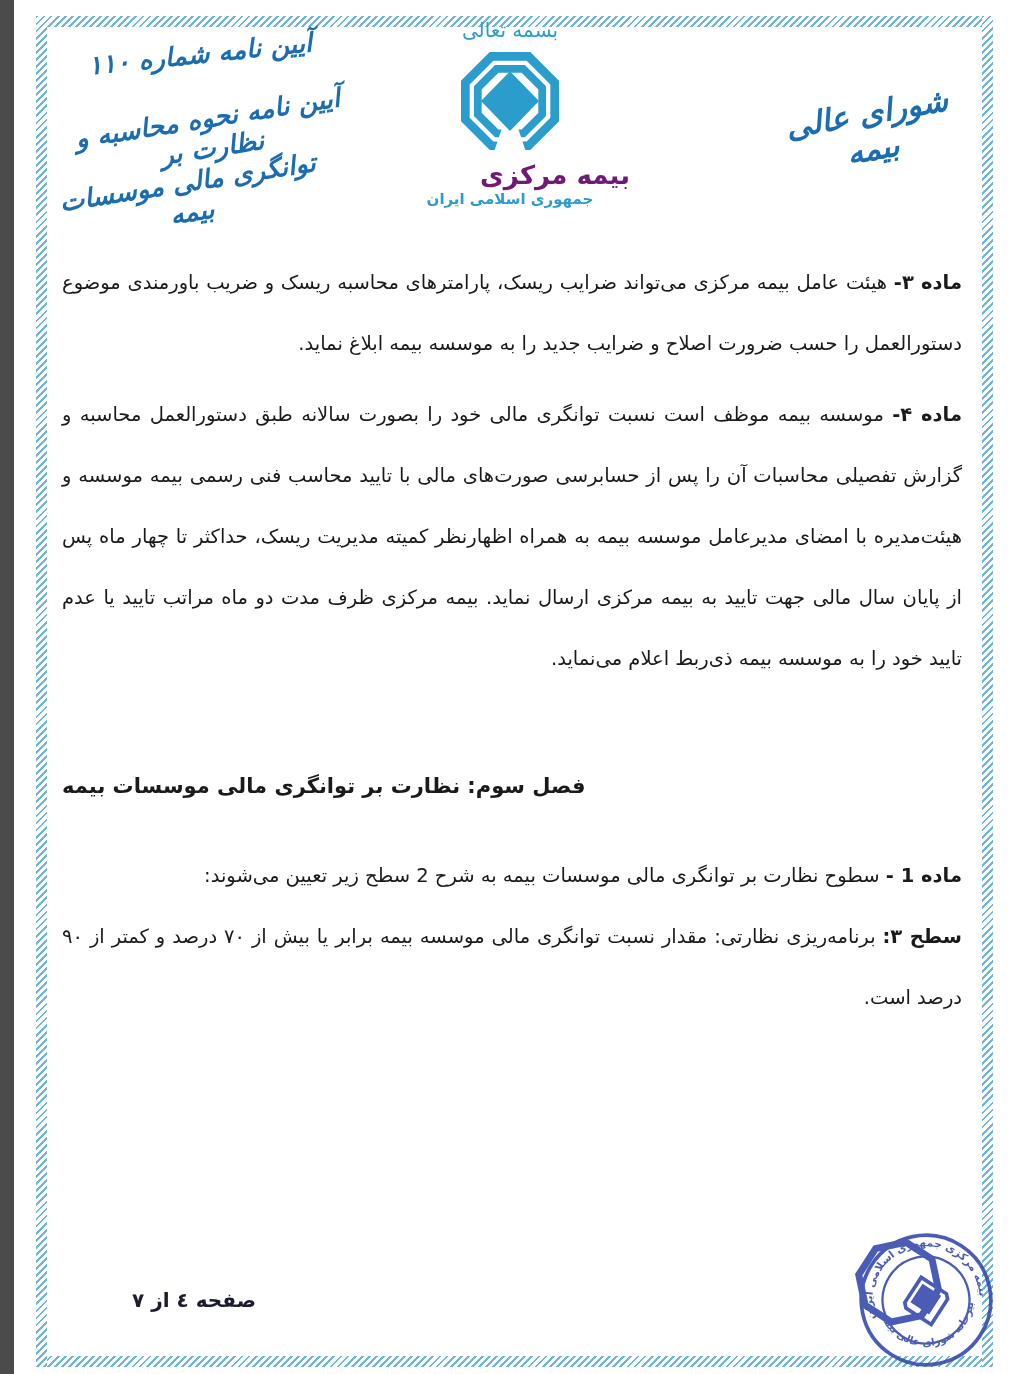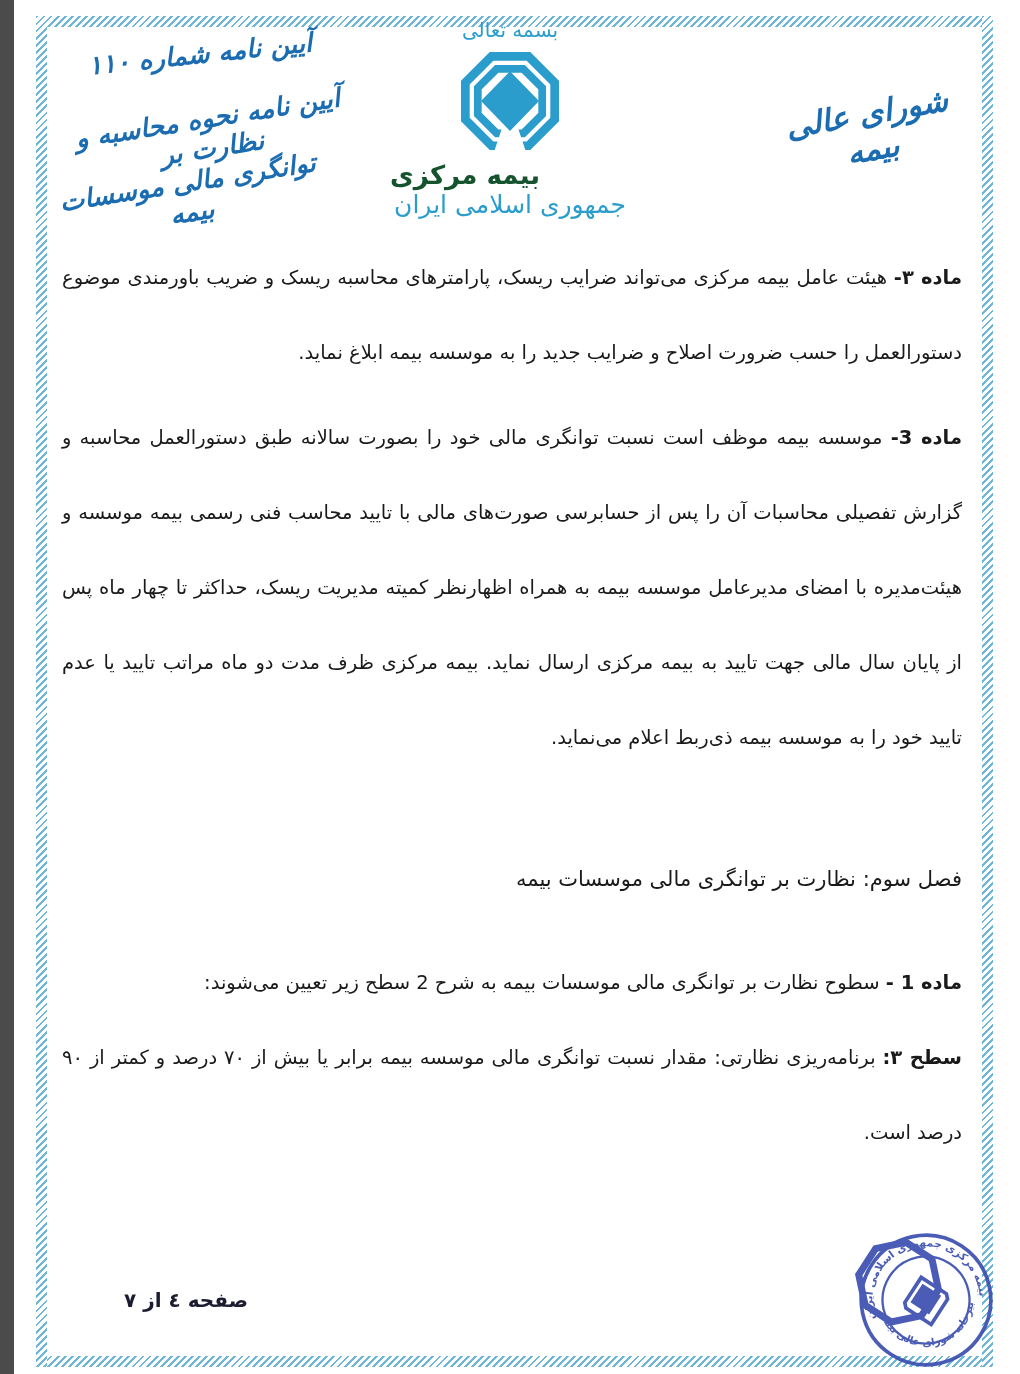--- a/index.html
+++ b/index.html
@@ -34,42 +34,42 @@
   .calli-regno  { left:80px;  top:40px;  width:240px; font-size:26px; transform:rotate(-6deg); }
   .calli-title1 { left:45px;  top:104px; width:330px; font-size:26px; transform:rotate(-9deg); }
   .calli-title2 { left:50px;  top:168px; width:280px; font-size:26px; transform:rotate(-9deg); }
   .calli-council{ left:760px; top:96px;  width:220px; font-size:31px; transform:rotate(-10deg); }
 
   .bismillah {
     position:absolute; left:410px; top:18px; width:200px;
     text-align:center; color:#2a9dcd; font-weight:400; font-size:20px;
   }
   .logo-wrap { position:absolute; left:444px; top:46px; width:132px; height:116px; }
-  .org1 { position:absolute; left:390px; top:160px; width:240px; text-align:left;
-          color:#14532d; font-weight:700; font-size:26px; letter-spacing:0.5px; }
+  .org1 { position:absolute; left:390px; top:160px; width:240px; text-align:right;
+          color:#701a75; font-weight:700; font-size:26px; letter-spacing:0.5px; }
   .org2 { position:absolute; left:360px; top:190px; width:300px; text-align:center;
-          color:#2a9dcd; font-weight:400; font-size:25px; }
+          color:#2a9dcd; font-weight:700; font-size:15px; }
 
   
   .doc-body {
-    position:absolute; left:62px; top:240px; width:900px;
+    position:absolute; left:62px; top:252px; width:900px;
     direction:rtl; text-align:justify;
-    font-size:19.5px; line-height:75px;
+    font-size:19.5px; line-height:61px;
   }
   .doc-body p { margin:0; }
   .p-article4 { margin-top:10px !important; }
   .p-note     { margin-top:15px !important; text-align-last:center; }
   .p-note .lbl { font-style:italic; }
-  .p-chapter  { margin-top:67px !important; text-align:right; font-weight:400; font-size:21px; }
+  .p-chapter  { margin-top:67px !important; text-align:left; font-weight:700; font-size:21px; }
   .p-article5 { margin-top:28px !important; }
   .lbl { font-weight:700; }
 
   
   .page-indicator {
-    position:absolute; left:48px; top:1288px; width:200px;
+    position:absolute; left:56px; top:1288px; width:200px;
     direction:rtl; text-align:right;
     font-weight:700; font-size:20px; color:#1c1c30;
   }
   .stamp-wrap { position:absolute; left:842px; top:1226px; width:168px; height:148px;
                 transform:rotate(-12deg); opacity:0.92; }
 </style>
 </head>
 <body>
 
 <div class="scan-edge"></div>
@@ -99,21 +99,21 @@
 
 <div class="org1">بیمه مرکزی</div>
 <div class="org2">جمهوری اسلامی ایران</div>
 
 <div class="doc-body">
   <p class="p-article3">
     <span class="lbl">ماده ۳-</span>
     <span>هیئت عامل بیمه مرکزی می‌تواند ضرایب ریسک، پارامترهای محاسبه ریسک و ضریب باورمندی موضوع دستورالعمل را حسب ضرورت اصلاح و ضرایب جدید را به موسسه بیمه ابلاغ نماید.</span>
   </p>
   <p class="p-article4">
-    <span class="lbl">ماده 3-</span>
+    <span class="lbl">ماده ۴-</span>
     <span>موسسه بیمه موظف است نسبت توانگری مالی خود را بصورت سالانه طبق دستورالعمل محاسبه و گزارش تفصیلی محاسبات آن را پس از حسابرسی صورت‌های مالی با تایید محاسب فنی رسمی بیمه موسسه و هیئت‌مدیره با امضای مدیرعامل موسسه بیمه به همراه اظهارنظر کمیته مدیریت ریسک، حداکثر تا چهار ماه پس از پایان سال مالی جهت تایید به بیمه مرکزی ارسال نماید. بیمه مرکزی ظرف مدت دو ماه مراتب تایید یا عدم تایید خود را به موسسه بیمه ذی‌ربط اعلام می‌نماید.</span>
   </p>
   <p class="p-chapter">فصل سوم: نظارت بر توانگری مالی موسسات بیمه</p>
   <p class="p-article5">
     <span class="lbl">ماده 1 -</span>
     <span>سطوح نظارت بر توانگری مالی موسسات بیمه به شرح 2 سطح زیر تعیین می‌شوند:</span>
   </p>
   <p class="p-level3">
     <span class="lbl">سطح ۳:</span>
     <span>برنامه‌ریزی نظارتی: مقدار نسبت توانگری مالی موسسه بیمه برابر یا بیش از ۷۰ درصد و کمتر از ۹۰ درصد است.</span>

